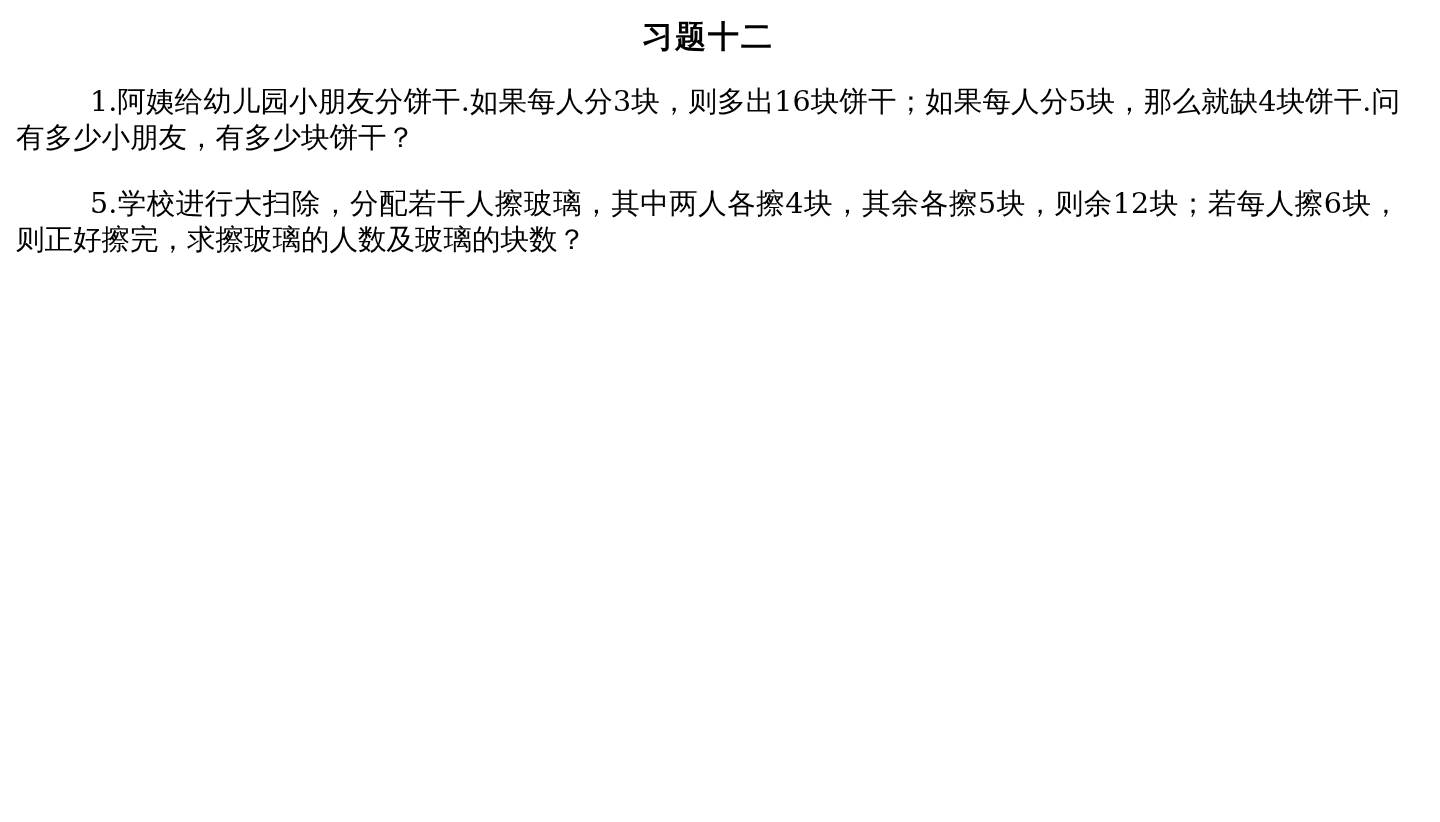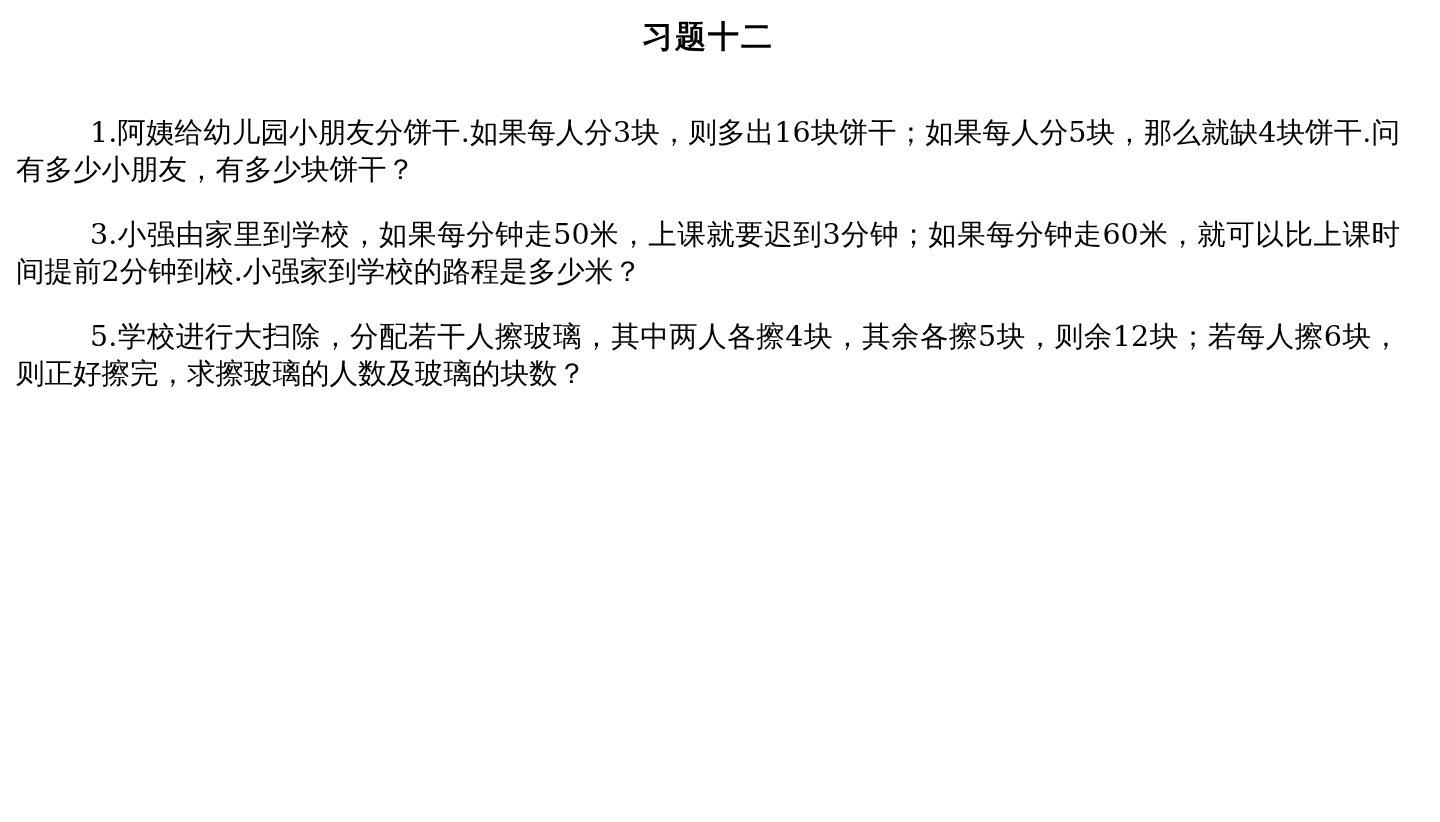--- a/index.html
+++ b/index.html
@@ -24,21 +24,21 @@
   .doc-title {
     text-align: center;
     font-size: 31px;
     font-weight: bold;
     letter-spacing: 2px;
     margin: 8px 0 0 0;
     line-height: 1.2;
     font-family: "DejaVu Serif", "Liberation Serif", serif;
   }
   .problem-list {
-    margin-top: 60px;
+    margin-top: 28px;
   }
   .problem {
     font-size: 28.5px;
     line-height: 1.28;
     margin-bottom: 29px;
     text-indent: 74px;
     text-align: justify;
     text-justify: inter-ideograph;
     letter-spacing: 0px;
     word-break: break-all;
@@ -49,17 +49,16 @@
 </style>
 </head>
 <body>
 
 <div class="page">
 
   <h1 class="doc-title">习题十二</h1>
 
   <div class="problem-list">
     <p class="problem">1.阿姨给幼儿园小朋友分饼干.如果每人分3块，则多出16块饼干；如果每人分5块，那么就缺4块饼干.问有多少小朋友，有多少块饼干？</p>
-    <p class="problem">3.小强由家里到学校，如果每分钟走50米，上课就要迟到3分钟；如果每分钟走60米，就可以比上课时间提前2分钟到校.小强家到学校的路程是多少米？</p>
     <p class="problem">5.学校进行大扫除，分配若干人擦玻璃，其中两人各擦4块，其余各擦5块，则余12块；若每人擦6块，则正好擦完，求擦玻璃的人数及玻璃的块数？</p>
   </div>
 
 </div>
 
 </body></html>

